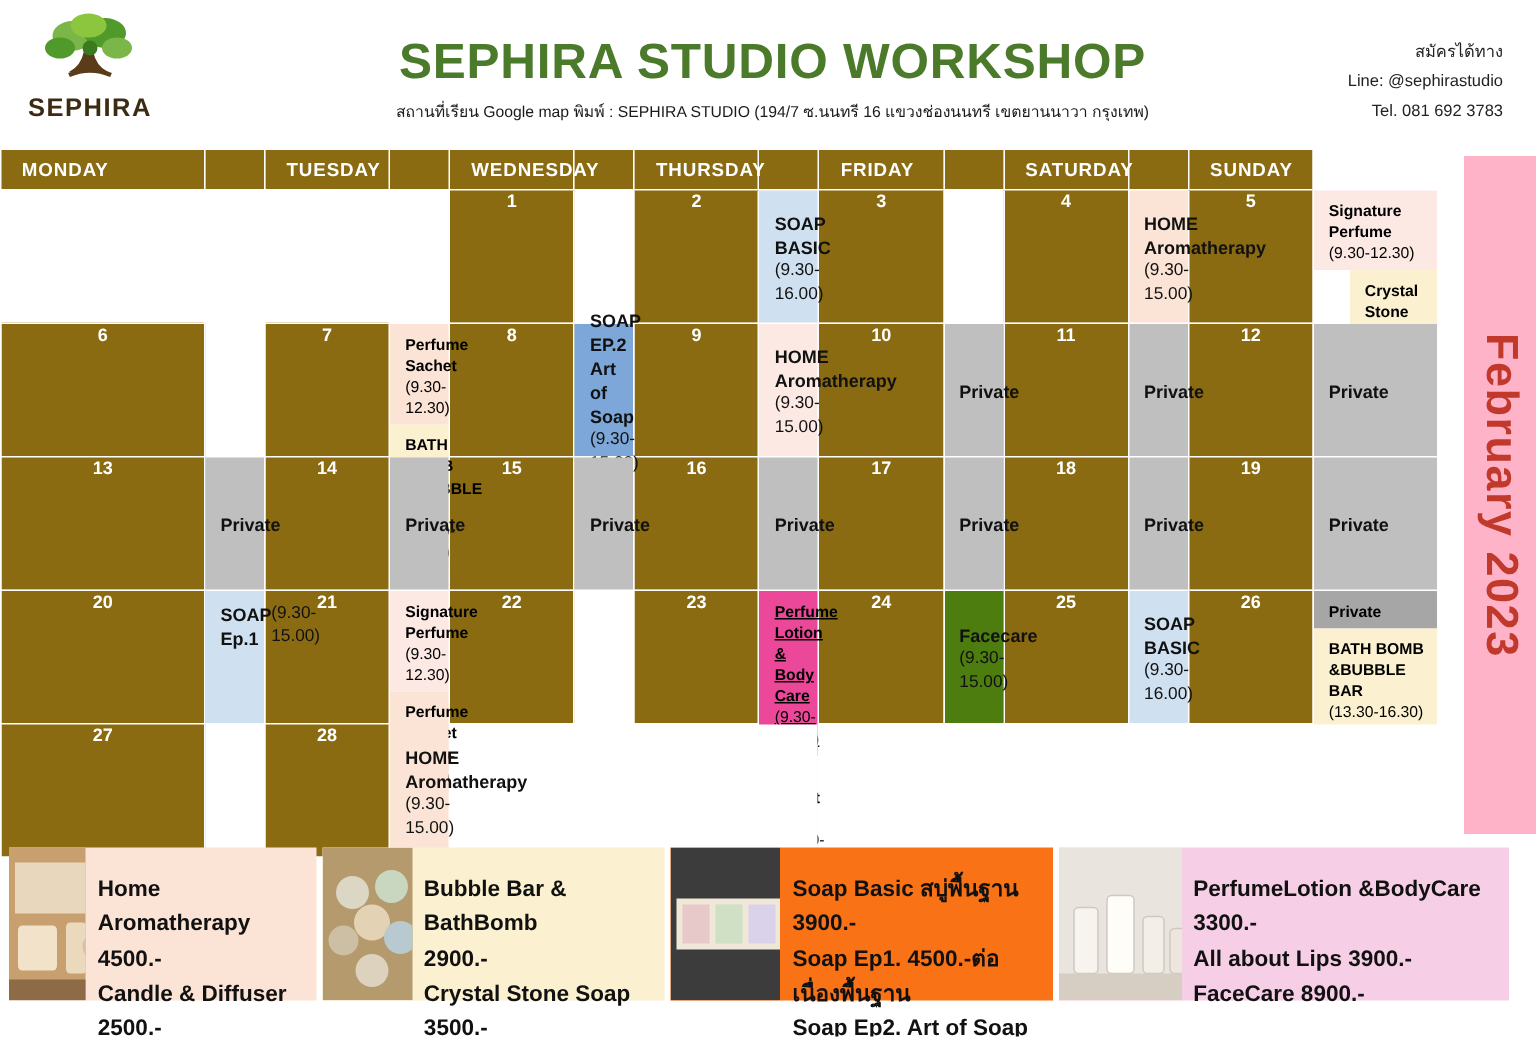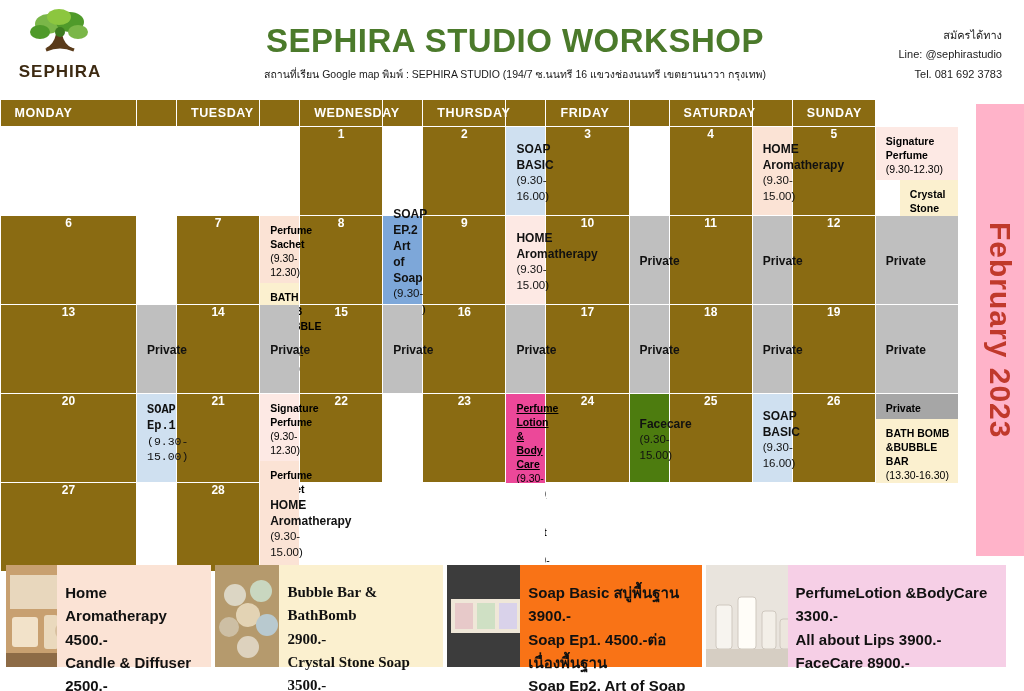--- a/index.html
+++ b/index.html
@@ -74,21 +74,21 @@
   }
 
   
   .footer {
     position:absolute; left:0; top:565px; width:1024px; height:108px;
     display:flex; padding:0 6px;
   }
   .fcard { display:flex; height:102px; margin-right:4px; }
   .ftext { padding:16px 8px 0 8px; font-size:15px; line-height:1.55; color:#111; font-weight:bold; }
   .f1 { background:#fbe3d5; }
-  .f2 { background:#fbf0cf;font-family:Liberation Serif, serif; }
+  .f2 { background:#fbf0cf; }
   .f3 { background:#f97316; }
   .f4 { background:#f6cfe6; }
 
   .thumb { width:72px; height:102px; position:relative; overflow:hidden; }
 </style>
 </head>
 <body>
 
 <div class="page">
 
@@ -275,21 +275,21 @@
             <td class="daynum-cell">19</td>
             <td>
               <div class="cell" style="background: rgb(191, 191, 191); display: flex; flex-direction: column; justify-content: center;">
                 <div class="ev-title">Private</div>
               </div>
             </td>
           </tr>
           <tr>
             <td class="daynum-cell">20</td>
             <td>
-              <div class="cell" style="background: rgb(207, 224, 240); display: flex; flex-direction: column; justify-content: flex-start; font-family: Liberation Mono, monospace;">
+              <div class="cell" style="background: rgb(207, 224, 240); display: flex; flex-direction: row; justify-content: space-between;">
                 <div class="ev-title">SOAP Ep.1</div>
                 <div class="ev-time">(9.30-15.00)</div>
               </div>
             </td>
             <td class="daynum-cell">21</td>
             <td>
               <div class="split">
                 <div style="background: rgb(253, 233, 228);">
                   <div class="ev-title">Signature Perfume</div>
                   <div class="ev-time">(9.30-12.30)</div>

